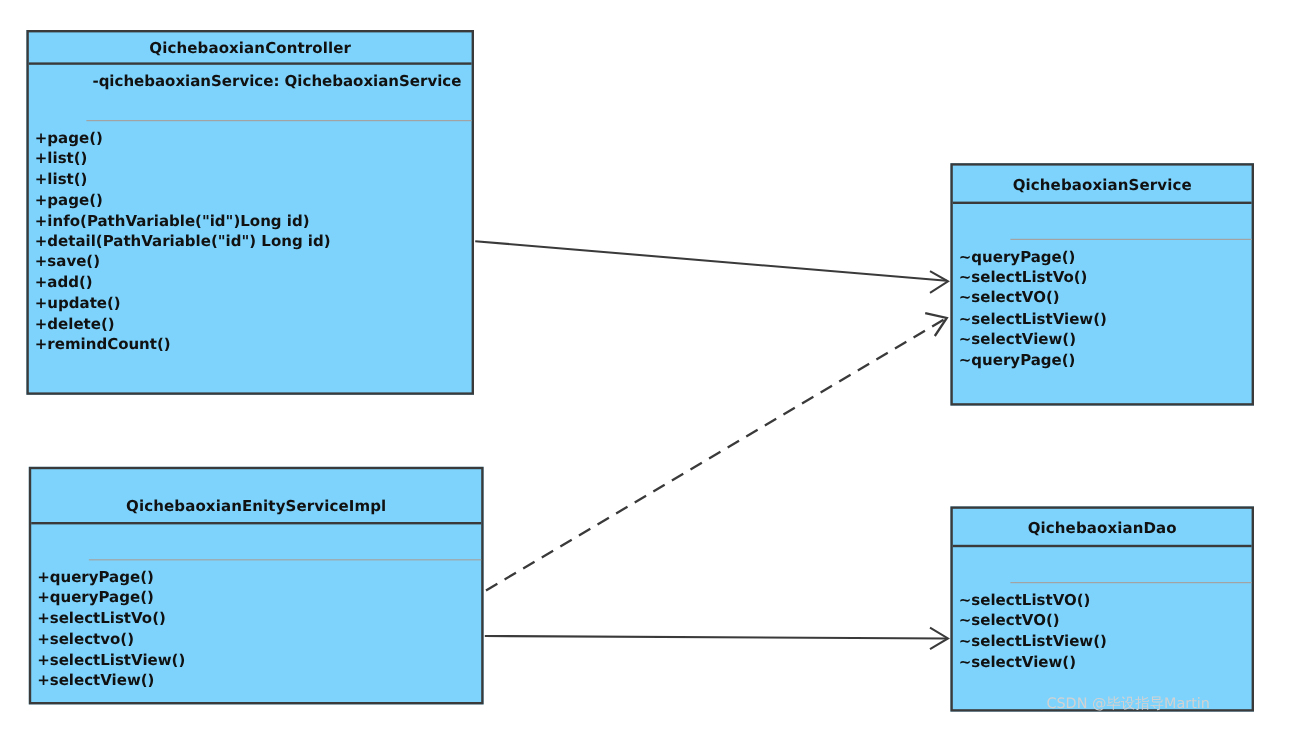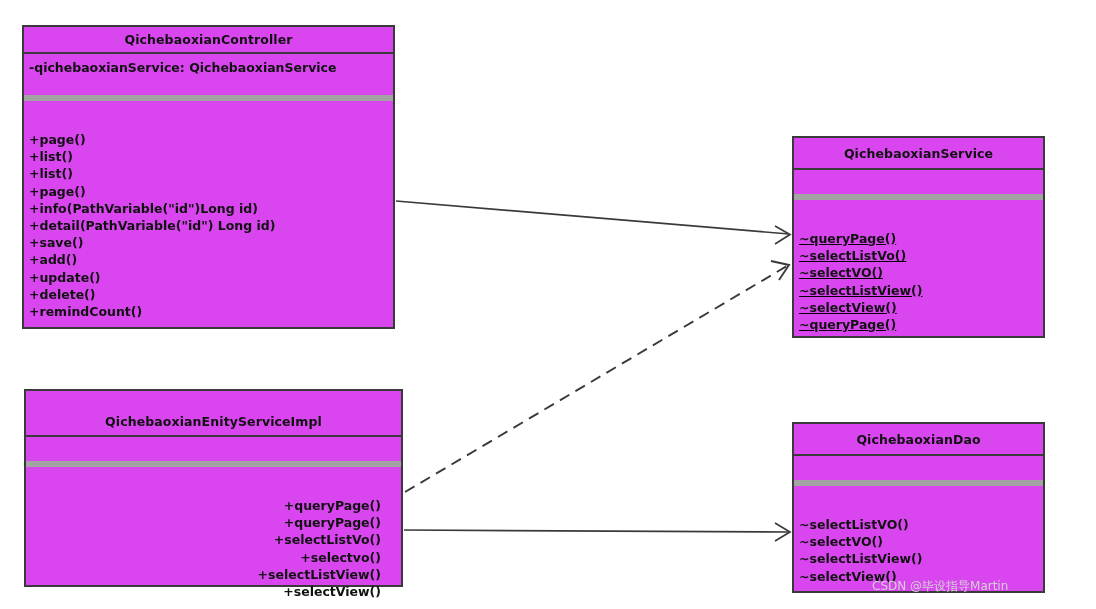--- a/index.html
+++ b/index.html
@@ -12,66 +12,66 @@
     width: 1096px;
     height: 609px;
     background: #ffffff;
     overflow: hidden;
     font-family: "DejaVu Sans", "Liberation Sans", sans-serif;
   }
   .uml-class {
     position: absolute;
     box-sizing: border-box;
     border: 2px solid #3a3a3a;
-    background: #d946ef;
+    background: #7dd3fc;
   }
   .uml-name {
     box-sizing: border-box;
     text-align: center;
     font-weight: bold;
     font-size: 12.5px;
     color: #111111;
     letter-spacing: 0.1px;
     border-bottom: 2px solid #3a3a3a;
     display: flex;
     align-items: center;
     justify-content: center;
   }
   .uml-attrs {
     box-sizing: border-box;
-    border-bottom: 6px solid #a3a3a3;
+    border-bottom: 1px solid #a3a3a3;
     padding: 5px 4px 5px 5px;
+    margin-left: 48px;
   }
   .uml-ops {
     box-sizing: border-box;
-    padding: 5px 20px 5px 5px;
-    margin-top: 25px;
+    padding: 5px 3px 5px 5px;
   }
   .member {
     font-weight: bold;
     font-size: 12.5px;
     color: #111111;
     line-height: 17.2px;
     white-space: nowrap;
   }
   
   #class-controller  { left: 22px;  top: 25px;  width: 373px; height: 304px; }
   #class-controller  .uml-name  { height: 27px; }
   #class-controller  .uml-attrs { height: 47px; }
   #class-controller  .uml-ops   { height: 226px; }
 
   #class-service     { left: 792px; top: 136px; width: 253px; height: 202px; }
   #class-service     .uml-name  { height: 32px; }
   #class-service     .uml-attrs { height: 30px; }
-  #class-service     .uml-ops   { height: 136px; text-decoration: underline; }
+  #class-service     .uml-ops   { height: 136px; }
 
   #class-serviceimpl { left: 24px;  top: 389px; width: 379px; height: 198px; }
   #class-serviceimpl .uml-name  { height: 30px; margin-top: 16px; }
   #class-serviceimpl .uml-attrs { height: 30px; }
-  #class-serviceimpl .uml-ops   { height: 132px; text-align: right; }
+  #class-serviceimpl .uml-ops   { height: 132px; }
 
   #class-dao         { left: 792px; top: 422px; width: 253px; height: 171px; }
   #class-dao         .uml-name  { height: 32px; }
   #class-dao         .uml-attrs { height: 30px; }
   #class-dao         .uml-ops   { height: 105px; }
 
   #connectors {
     position: absolute;
     left: 0; top: 0;
     width: 1096px;

